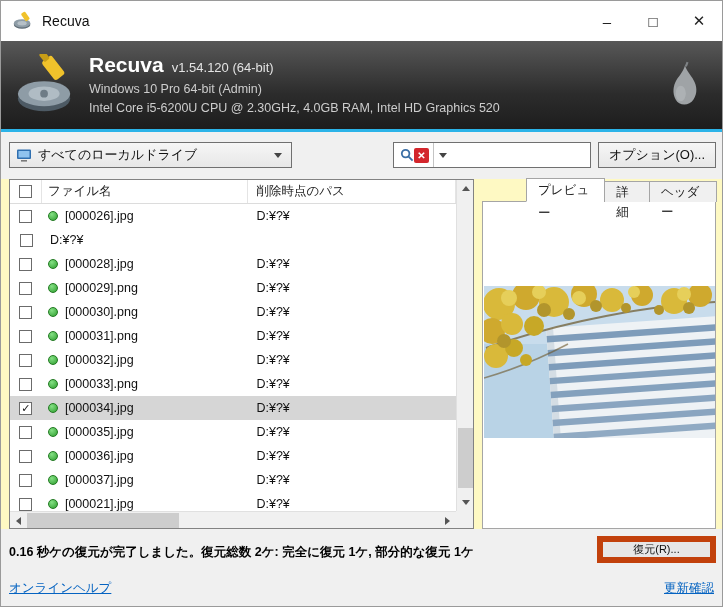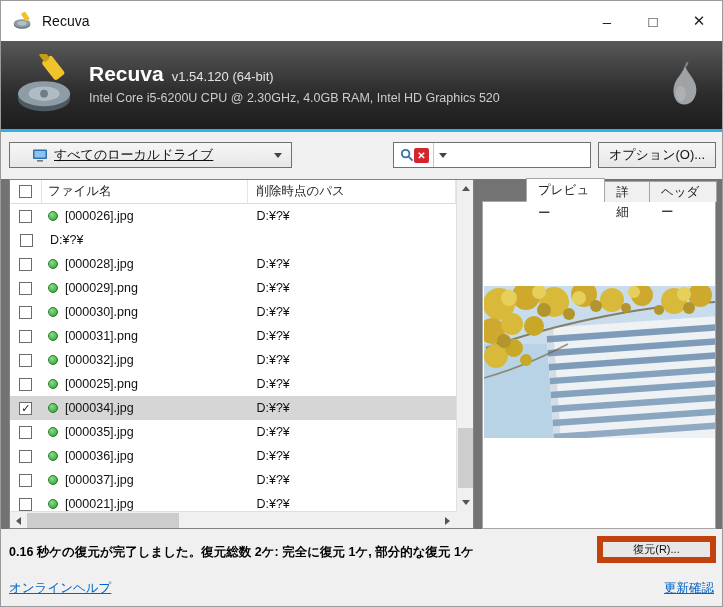--- a/index.html
+++ b/index.html
@@ -1,18 +1,18 @@
 <!DOCTYPE html>
 <html><head>
 <meta charset="utf-8">
 <style>
   * { box-sizing: border-box; margin: 0; padding: 0; }
   html, body { width: 723px; height: 607px; }
   body { font-family: "Liberation Sans", sans-serif; background: #fff; }
-  .window { position: relative; width: 723px; height: 607px; border: 1px solid #9a9a9a; background: #737373; overflow: hidden; }
+  .window { position: relative; width: 723px; height: 607px; border: 1px solid #9a9a9a; background: #fef9c3; overflow: hidden; }
 
   
   .titlebar { position: absolute; top: 0; left: 0; right: 0; height: 40px; background: #fff; display: flex; align-items: center; }
   .titlebar .app-icon { margin-left: 11px; width: 22px; height: 22px; display: flex; }
   .titlebar .title { margin-left: 8px; font-size: 14px; color: #111; }
   .win-controls { margin-left: auto; display: flex; height: 100%; }
   .win-btn { width: 46px; height: 100%; display: flex; align-items: center; justify-content: center; font-size: 15px; color: #222; cursor: default; }
 
   
   .banner { position: absolute; top: 40px; left: 0; right: 0; height: 88px; background: linear-gradient(180deg, #585858 0%, #2c2c2c 60%, #1d1d1d 100%); display: flex; align-items: center; }
@@ -21,21 +21,21 @@
   .banner-text .line1 { margin-bottom: 3px; }
   .banner-text .appname { font-size: 21px; font-weight: bold; color: #fff; }
   .banner-text .ver { font-size: 13px; color: #e3e3e3; margin-left: 8px; }
   .banner-text .sub { font-size: 12.5px; color: #cdcdcd; line-height: 1.45; }
   .pear { margin-left: auto; margin-right: 20px; width: 34px; height: 52px; }
   .accent-line { position: absolute; top: 128px; left: 0; right: 0; height: 3px; background: #2bb3e8; }
 
   
   .toolbar { position: absolute; top: 131px; left: 0; right: 0; height: 47px; background: #f0f0f0; }
   .combo, .btn { border: 1px solid #707070; background: linear-gradient(180deg, #f6f6f6, #e7e7e7); font-size: 13px; color: #111; }
-  .drive-combo { position: absolute; left: 8px; top: 10px; width: 283px; height: 26px; display: flex; align-items: center; padding: 0 4px 0 22px; text-decoration: underline; }
+  .drive-combo { position: absolute; left: 8px; top: 10px; width: 283px; height: 26px; display: flex; align-items: center; padding: 0 4px 0 6px; }
   .drive-combo .label { margin-left: 6px; flex: 1; white-space: nowrap; overflow: hidden; }
   .combo-arrow { width: 18px; height: 100%; display: flex; align-items: center; justify-content: center; }
   .tri-down { width: 0; height: 0; border-left: 4px solid transparent; border-right: 4px solid transparent; border-top: 5px solid #444; }
   .scan-split { position: absolute; left: 295px; top: 10px; height: 26px; display: flex; }
   .scan-main { height: 26px; width: 70px; border: 1px solid #707070; background: #e7e7e7; display: flex; align-items: center; justify-content: center; font-size: 13px; white-space: nowrap; overflow: hidden; }
   .scan-arrow { height: 26px; width: 24px; border: 1px solid #707070; border-left: none; background: #e7e7e7; display: flex; align-items: center; justify-content: center; }
   .search-combo { position: absolute; left: 392px; top: 10px; width: 198px; height: 26px; background: #fff; border: 1px solid #707070; display: flex; align-items: center; padding-left: 6px; }
   .search-combo .stext { margin-left: 6px; flex: 1; font-size: 13px; white-space: nowrap; overflow: hidden; }
   .clear-btn { width: 15px; height: 15px; background: #d3262c; color: #fff; font-size: 10px; font-weight: bold; display: flex; align-items: center; justify-content: center; border-radius: 2px; margin-right: 4px; }
   .search-arrow { width: 18px; height: 100%; border-left: 1px solid #c4c4c4; display: flex; align-items: center; justify-content: center; }
@@ -121,20 +121,21 @@
         <g transform="rotate(-38 42 20)">
           <rect x="37" y="2" width="13" height="24" rx="3" fill="#f0c22b"></rect>
           <rect x="40" y="-6" width="7" height="10" rx="2" fill="#c79d17"></rect>
         </g>
       </svg>
     </span>
     <div class="banner-text">
       <div class="line1">
         <span class="appname">Recuva</span><span class="ver">v1.54.120 (64-bit)</span>
       </div>
+      <div class="sub">Windows 10 Pro 64-bit (Admin)</div>
       <div class="sub">Intel Core i5-6200U CPU @ 2.30GHz, 4.0GB RAM, Intel HD Graphics 520</div>
     </div>
     <span class="pear">
       <svg viewBox="0 0 40 56" width="34" height="52">
         <path d="M21,6 L23,1" stroke="#7e8285" stroke-width="2.5" fill="none"></path>
         <path d="M20,5 C22,12 27,16 30,22 C34,29 35,37 30,45 C25,53 13,53 9,45 C5,37 6,29 10,22 C14,16 18,12 20,5 Z" fill="#9fa3a6"></path>
         <ellipse cx="15" cy="38" rx="6" ry="9" fill="#bfc3c6" opacity="0.45"></ellipse>
       </svg>
     </span>
   </div>
@@ -246,21 +247,21 @@
             <span>[000032].jpg</span>
           </div>
           <div class="cell-path">D:¥?¥</div>
         </div>
         <div class="row">
           <div class="cell-check">
             <span class="cb"></span>
           </div>
           <div class="cell-name">
             <span class="dot"></span>
-            <span>[000025].png</span>
+            <span>[000033].png</span>
           </div>
           <div class="cell-path">D:¥?¥</div>
         </div>
         <div class="row selected">
           <div class="cell-check">
             <span class="cb">✓</span>
           </div>
           <div class="cell-name">
             <span class="dot"></span>
             <span>[000034].jpg</span>

